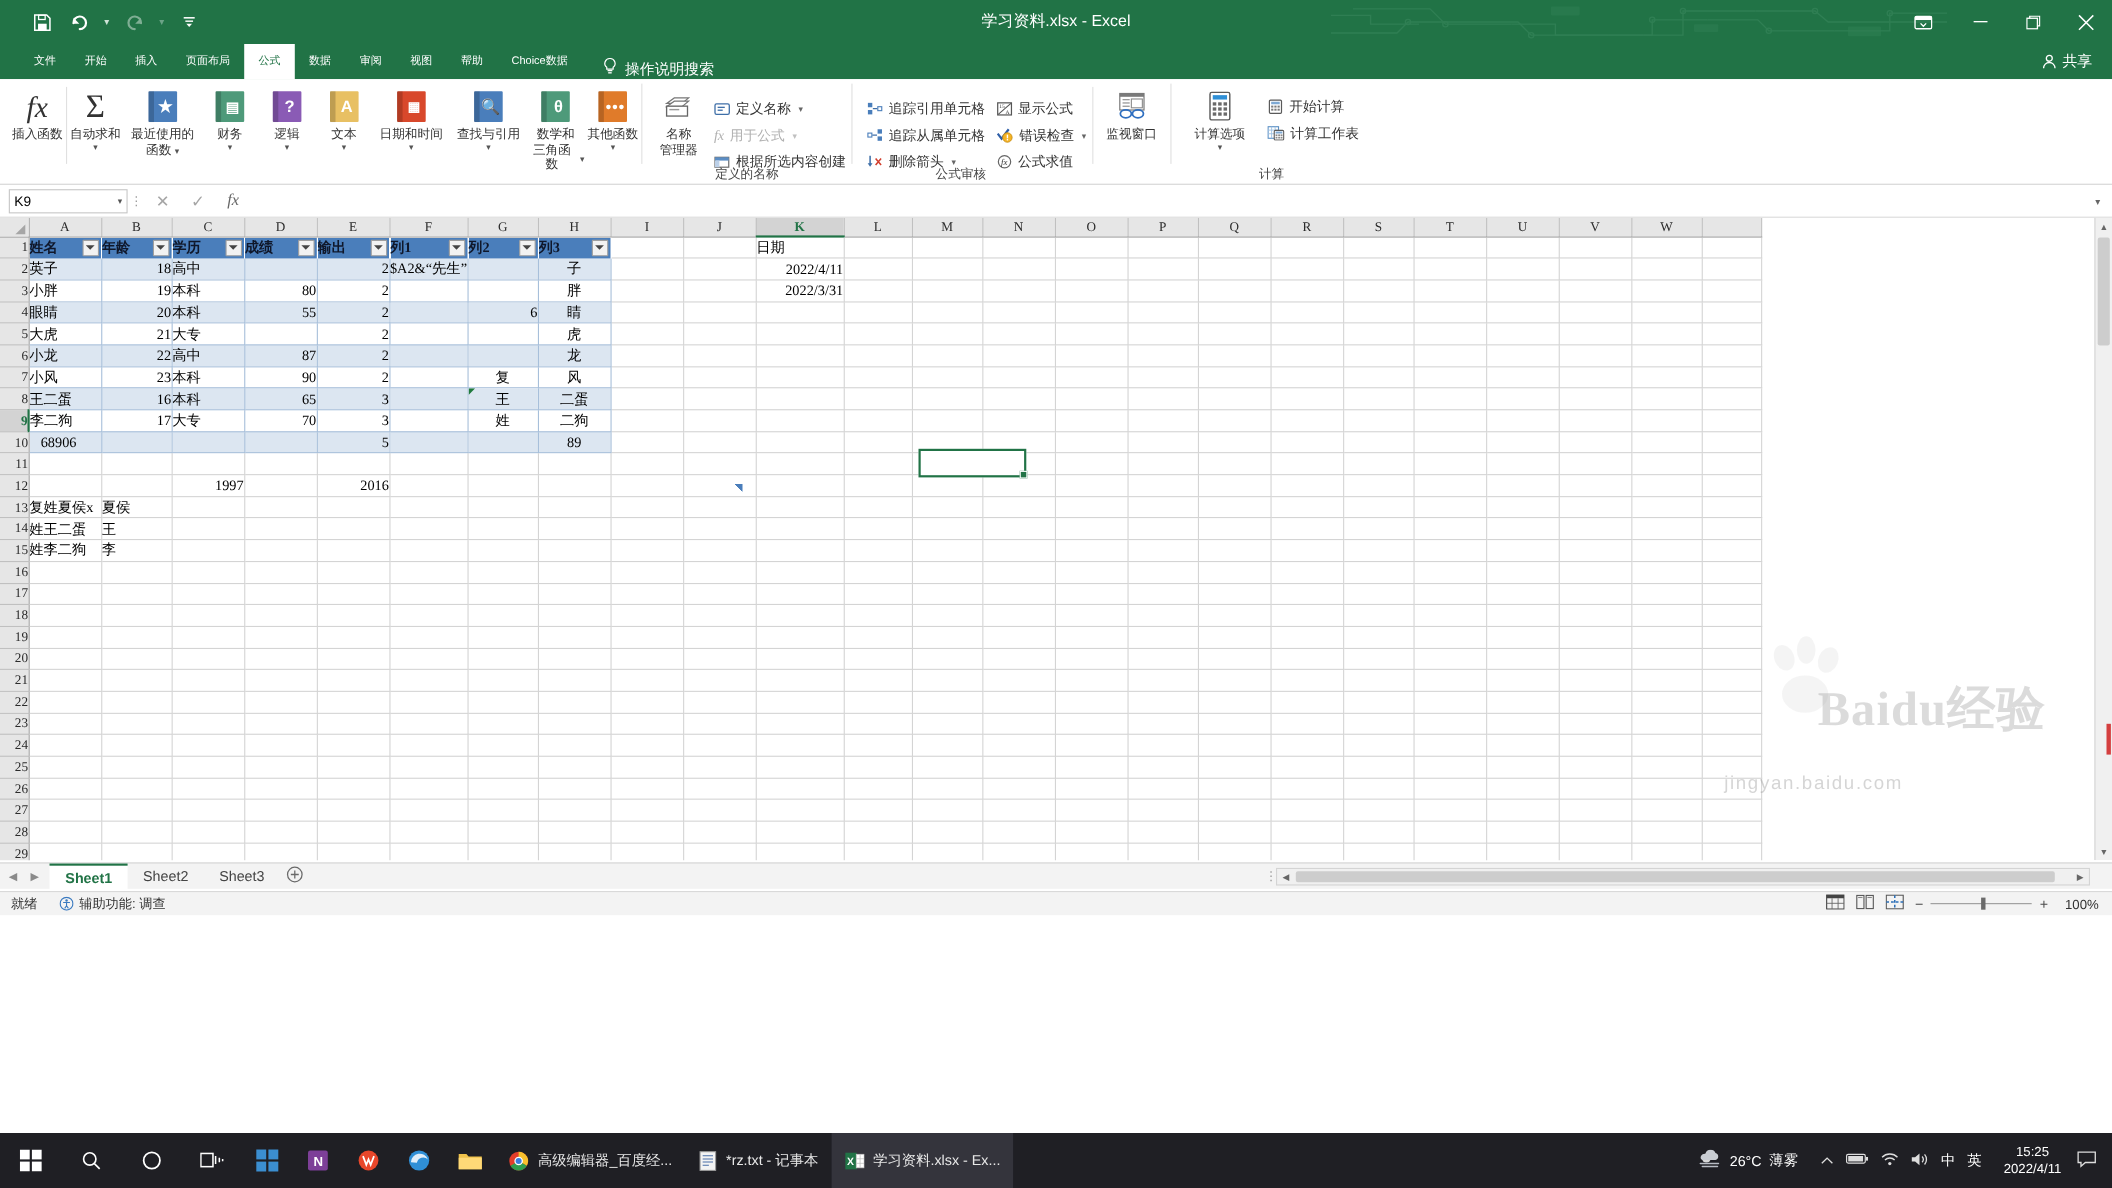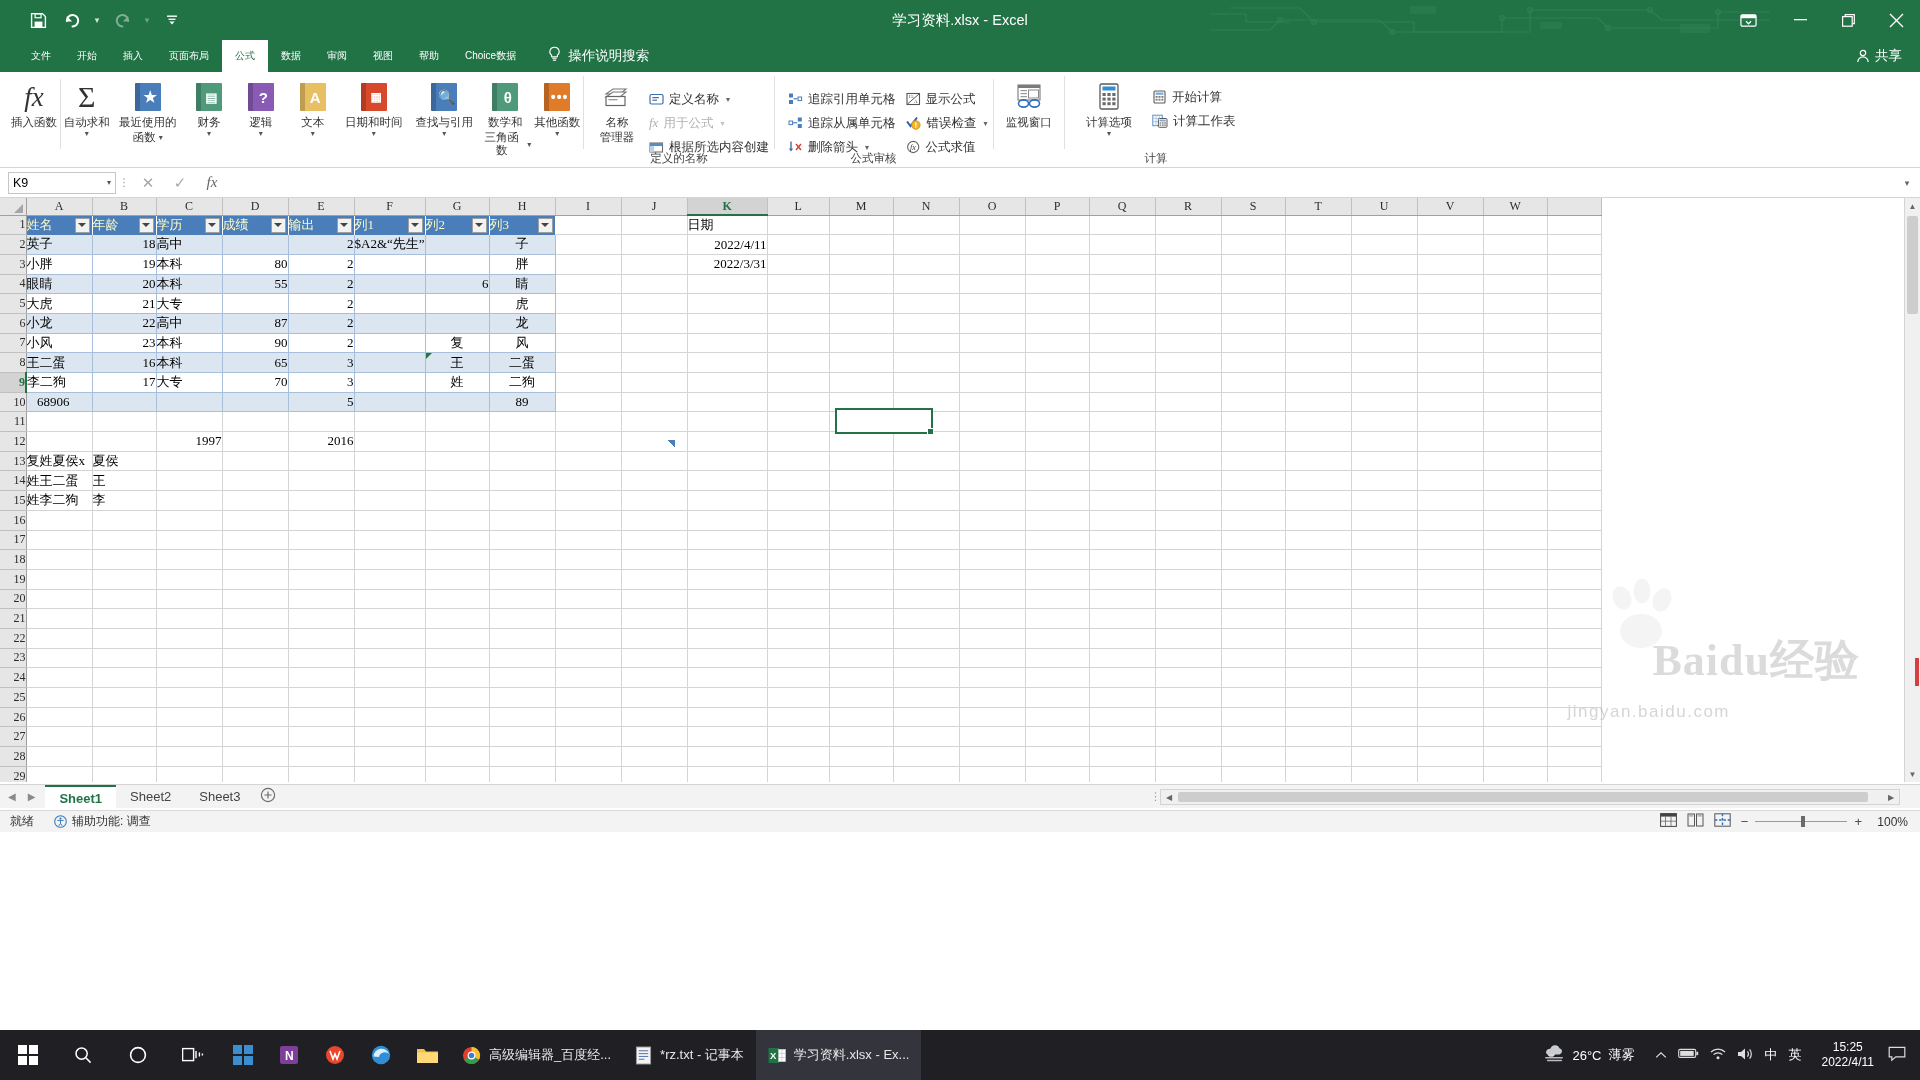--- a/index.html
+++ b/index.html
@@ -42,21 +42,21 @@
   
   .tabbar {
     height: 32px; background: #217346; display: flex; align-items: flex-end;
     padding-left: 18px; position: relative;
   }
   .tab {
     color: #fff; font-size: 10px; padding: 0 13px; height: 32px;
     line-height: 32px; white-space: nowrap;
   }
   .tab.active { background: #fff; color: #217346; }
-  .tellme { display: flex; align-items: center; gap: 6px; margin-left: 18px; height:32px;font-family:Liberation Mono, monospace;}
+  .tellme { display: flex; align-items: flex-end; gap: 6px; margin-left: 18px; height:32px;}
   .tellme-txt { color: #fff; font-size: 13.5px; }
   .bulb { color: #fff; font-size: 15px; }
   .share {
     position: absolute; right: 18px; top: 0; height: 32px; line-height: 32px;
     color: #fff; font-size: 13.5px; display: flex; align-items: center; gap: 5px;
   }
 
   
   .ribbon {
     height: 96px; background: #fff; border-bottom: 1px solid #d4d4d4;
@@ -146,21 +146,21 @@
   td.cell {
     height: 19.7px; border-right: 1px solid #d4d4d4; border-bottom: 1px solid #d4d4d4;
     font-family: "Liberation Serif", serif; font-size: 13px; color: #000;
     padding: 0 3px; overflow: hidden; white-space: nowrap; vertical-align: middle;
   }
   td.cell.num { text-align: right; }
   td.cell.ctr { text-align: center; }
 
   
   td.cell.tblhdr {
-    background: #4a7ebb; color: #fef9c3; font-weight: normal; border-right: 1px solid #fff;
+    background: #4a7ebb; color: #0f172a; font-weight: bold; border-right: 1px solid #fff;
     border-bottom: none; position: relative; padding-right: 20px;
   }
   td.cell.band { background: #dce6f1; }
   td.cell.tbl { border-right: 1px solid #a7bfda; border-bottom: 1px solid #a7bfda; }
   td.cell.tbl-l { border-left: 1px solid #a7bfda; }
   .filterbtn {
     position: absolute; right: 2px; top: 2px; width: 15px; height: 15px;
     background: #f2f2f2; border: 1px solid #9f9f9f; border-radius: 1px;
     display: flex; align-items: center; justify-content: center;
   }
@@ -184,21 +184,21 @@
     background: #217346; border: 1px solid #fff;
   }
   
   .tbl-handle {
     position:absolute; width:7px; height:7px; z-index:6;
     background: linear-gradient(45deg, transparent 48%, #4a7ebb 48%);
   }
 
   
   .wm-baidu {
-    position: absolute; right: 60px; bottom: 92px; z-index: 4;
+    position: absolute; right: 60px; bottom: 108px; z-index: 4;
     color: rgba(150,150,150,.34); font-size: 44px; font-weight: bold;
     font-family: "Liberation Serif", serif; pointer-events: none; letter-spacing: 1px;
   }
   .wm-url {
     position: absolute; right: 190px; bottom: 60px; z-index: 4;
     color: rgba(150,150,150,.40); font-size: 17px; letter-spacing: 1.5px;
     pointer-events: none;
   }
   .wm-paw {
     position:absolute; right: 240px; bottom: 128px; z-index: 4; opacity:.27;

